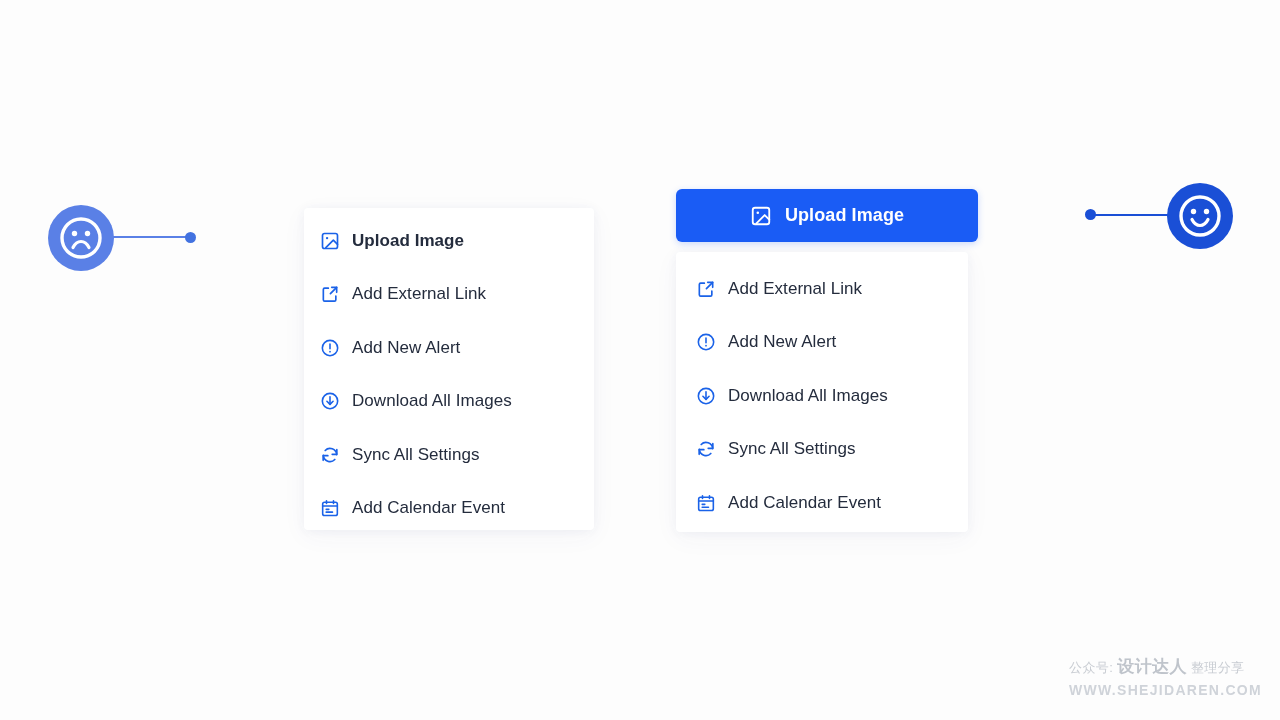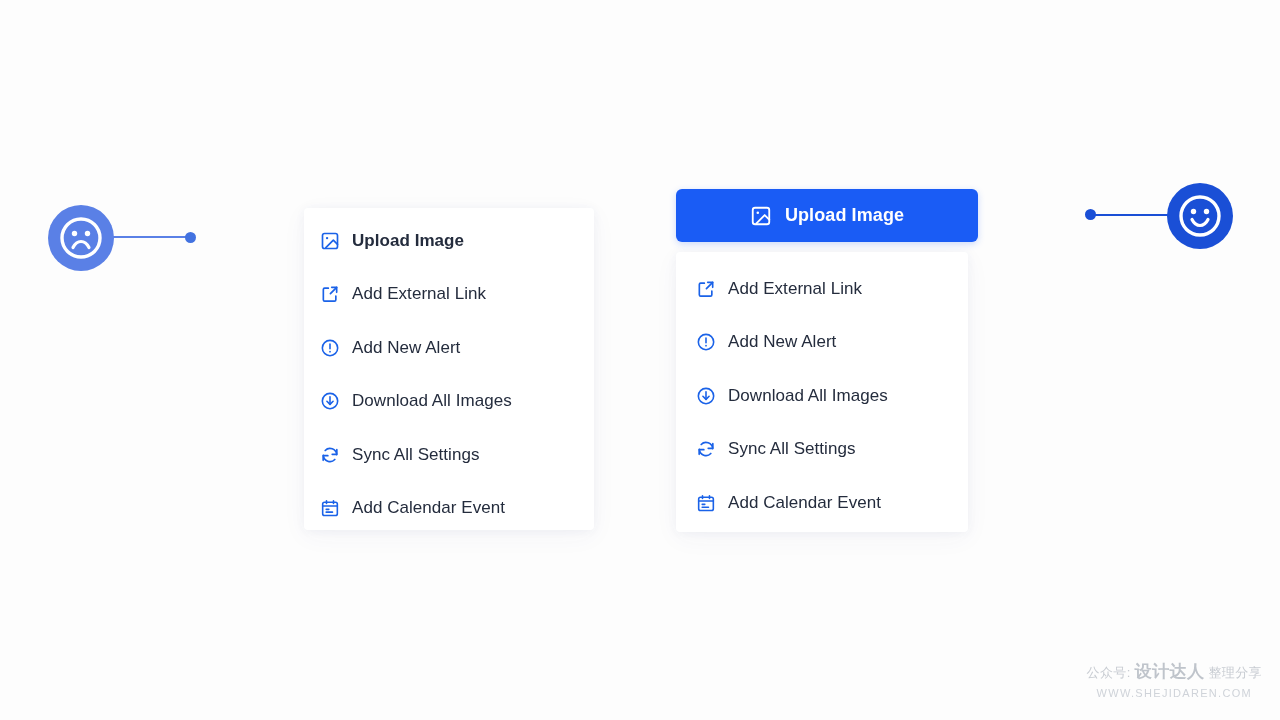--- a/index.html
+++ b/index.html
@@ -154,41 +154,42 @@
     color: #ffffff;
     letter-spacing: 0.1px;
     white-space: nowrap;
   }
 
   
   .watermark {
     position: absolute;
     right: 18px;
     bottom: 19px;
-    text-align: center;
+    text-align: left;
     user-select: none;
   }
   .watermark .wm-cn {
     font-size: 13px;
     color: #c8ccd2;
     letter-spacing: 0.4px;
     line-height: 1.45;
     white-space: nowrap;
   }
   .watermark .wm-cn .wm-big {
     font-size: 17px;
     color: #bfc4cb;
     font-weight: 700;
   }
   .watermark .wm-url {
-    font-size: 11px;
+    font-size: 14px;
     color: #cfd3d9;
     letter-spacing: 1.3px;
     line-height: 1.5;
     white-space: nowrap;
+    font-weight: bold;
   }
 </style>
 </head>
 <body>
 
 <div class="stage">
 
   <div class="badge badge-sad">
     <span class="ico">
       <svg viewBox="0 0 66 66" fill="none" xmlns="http://www.w3.org/2000/svg">

